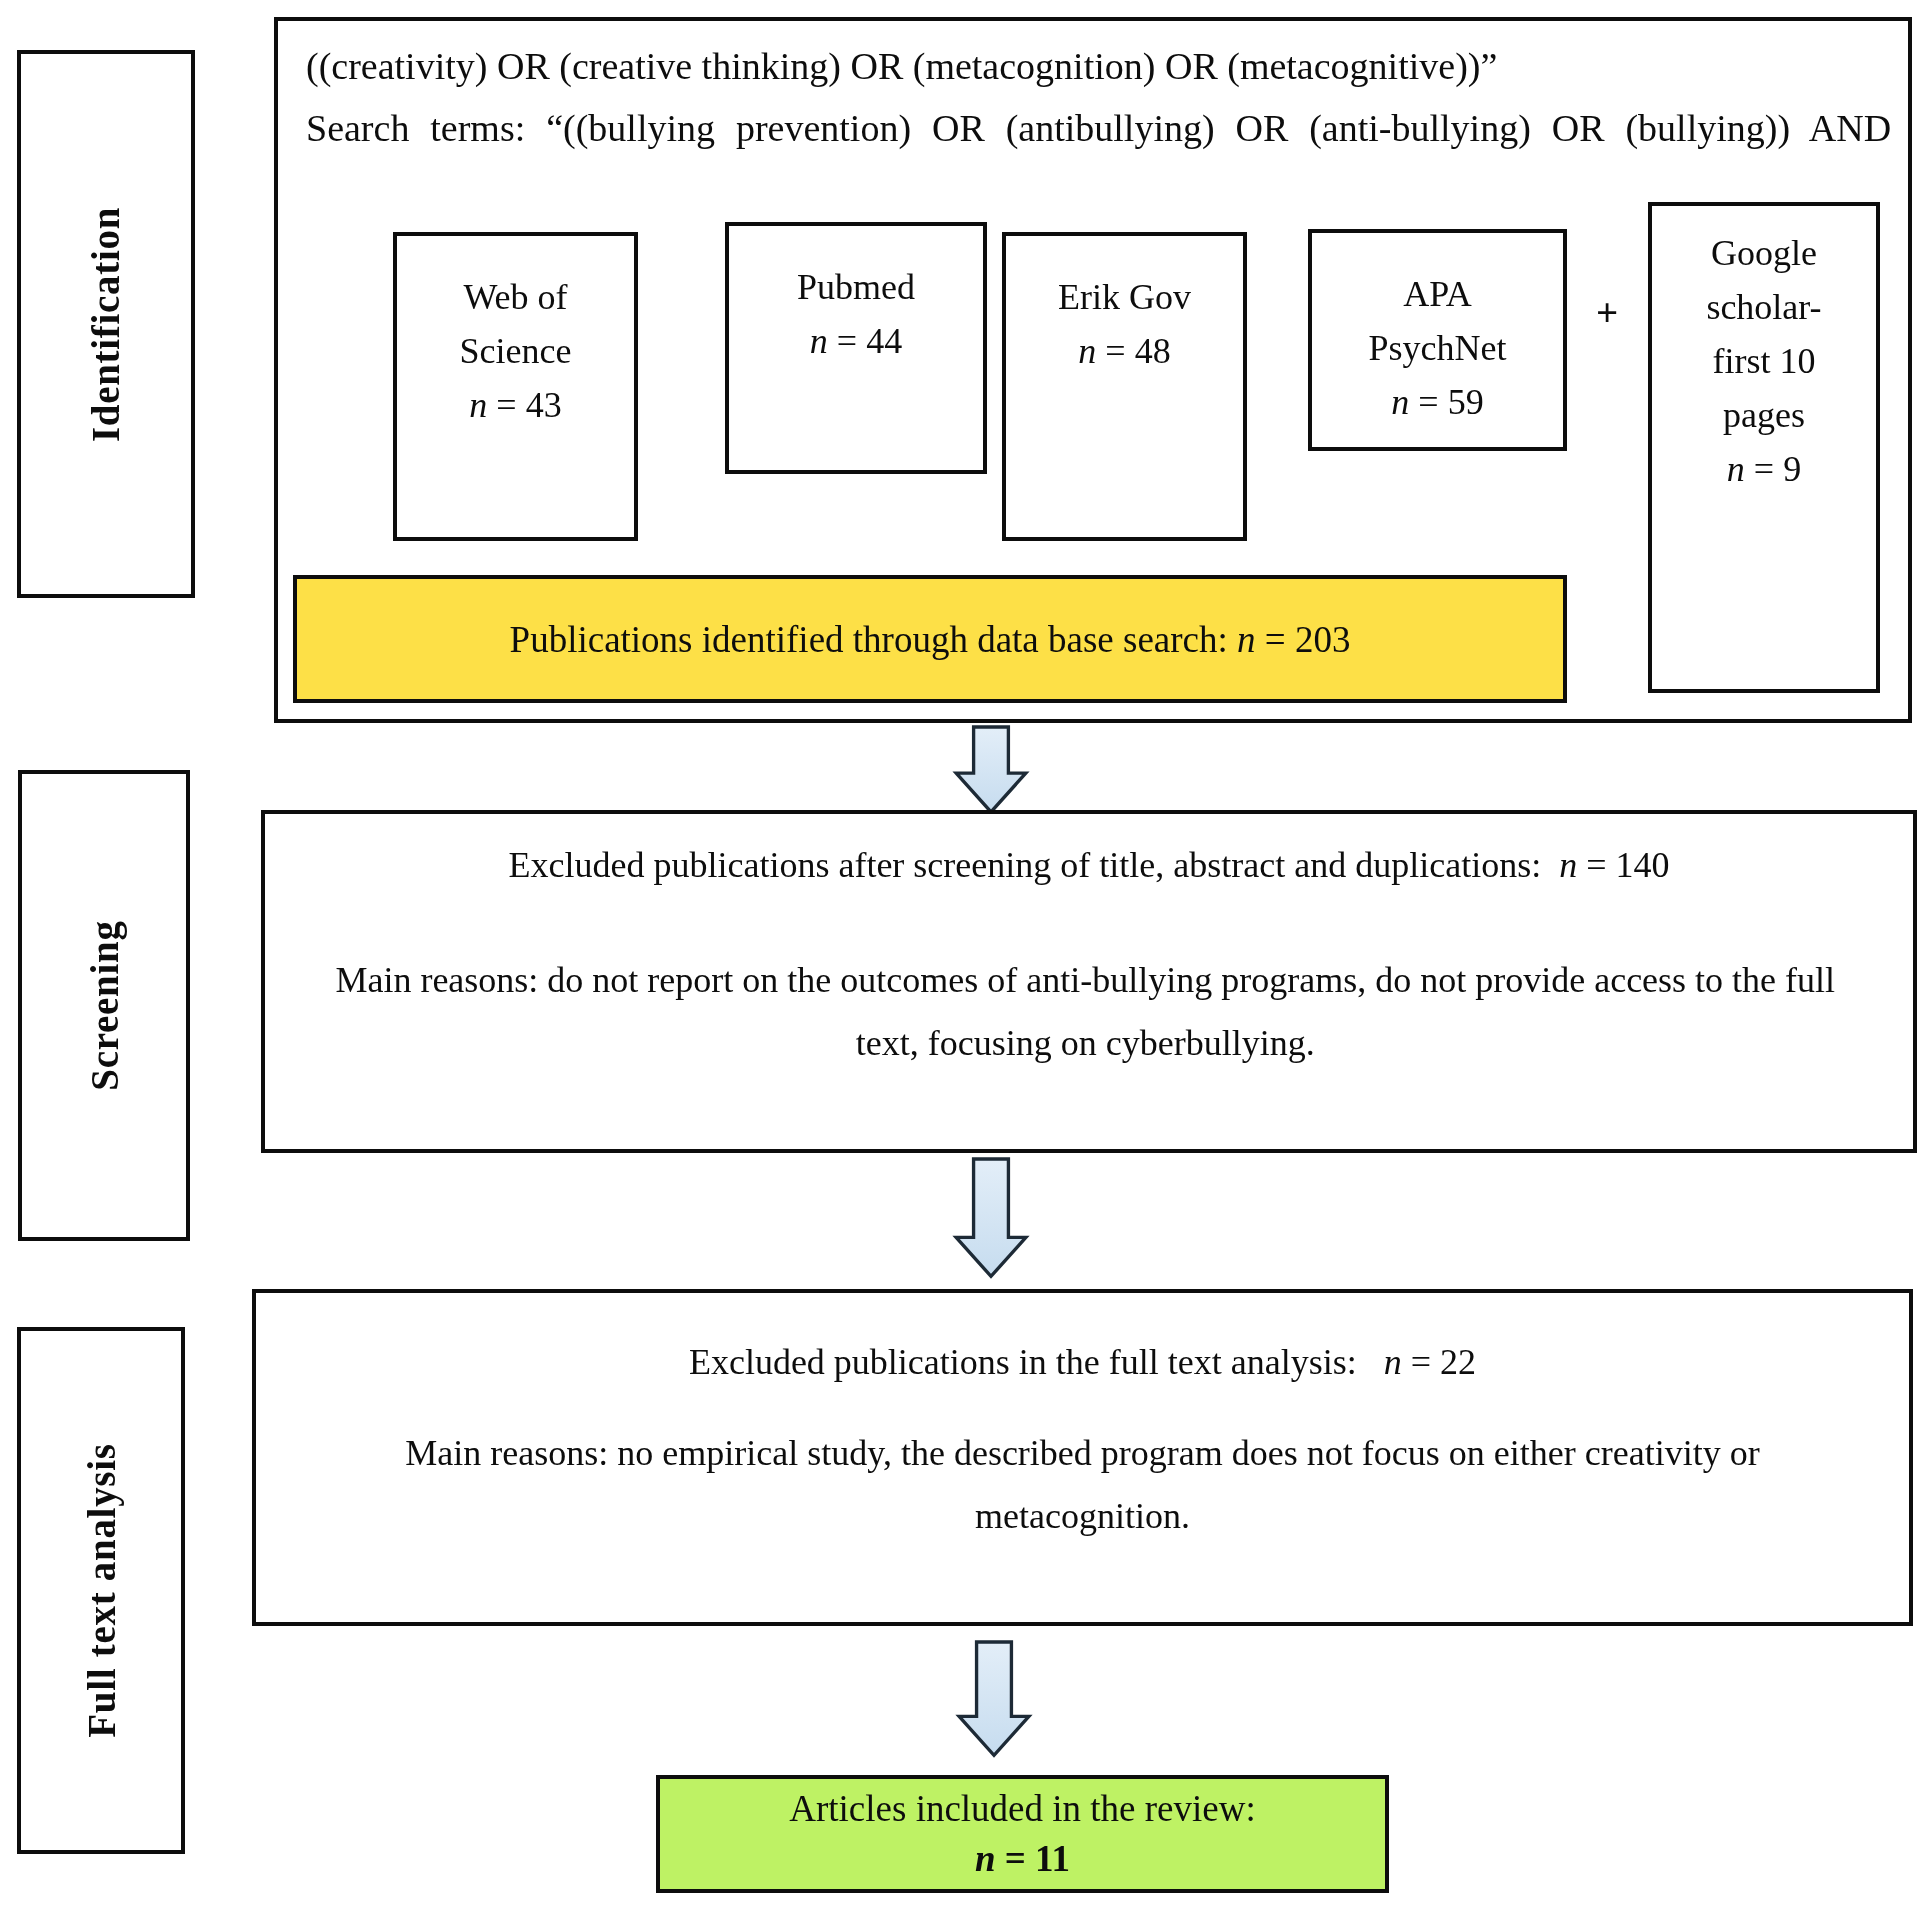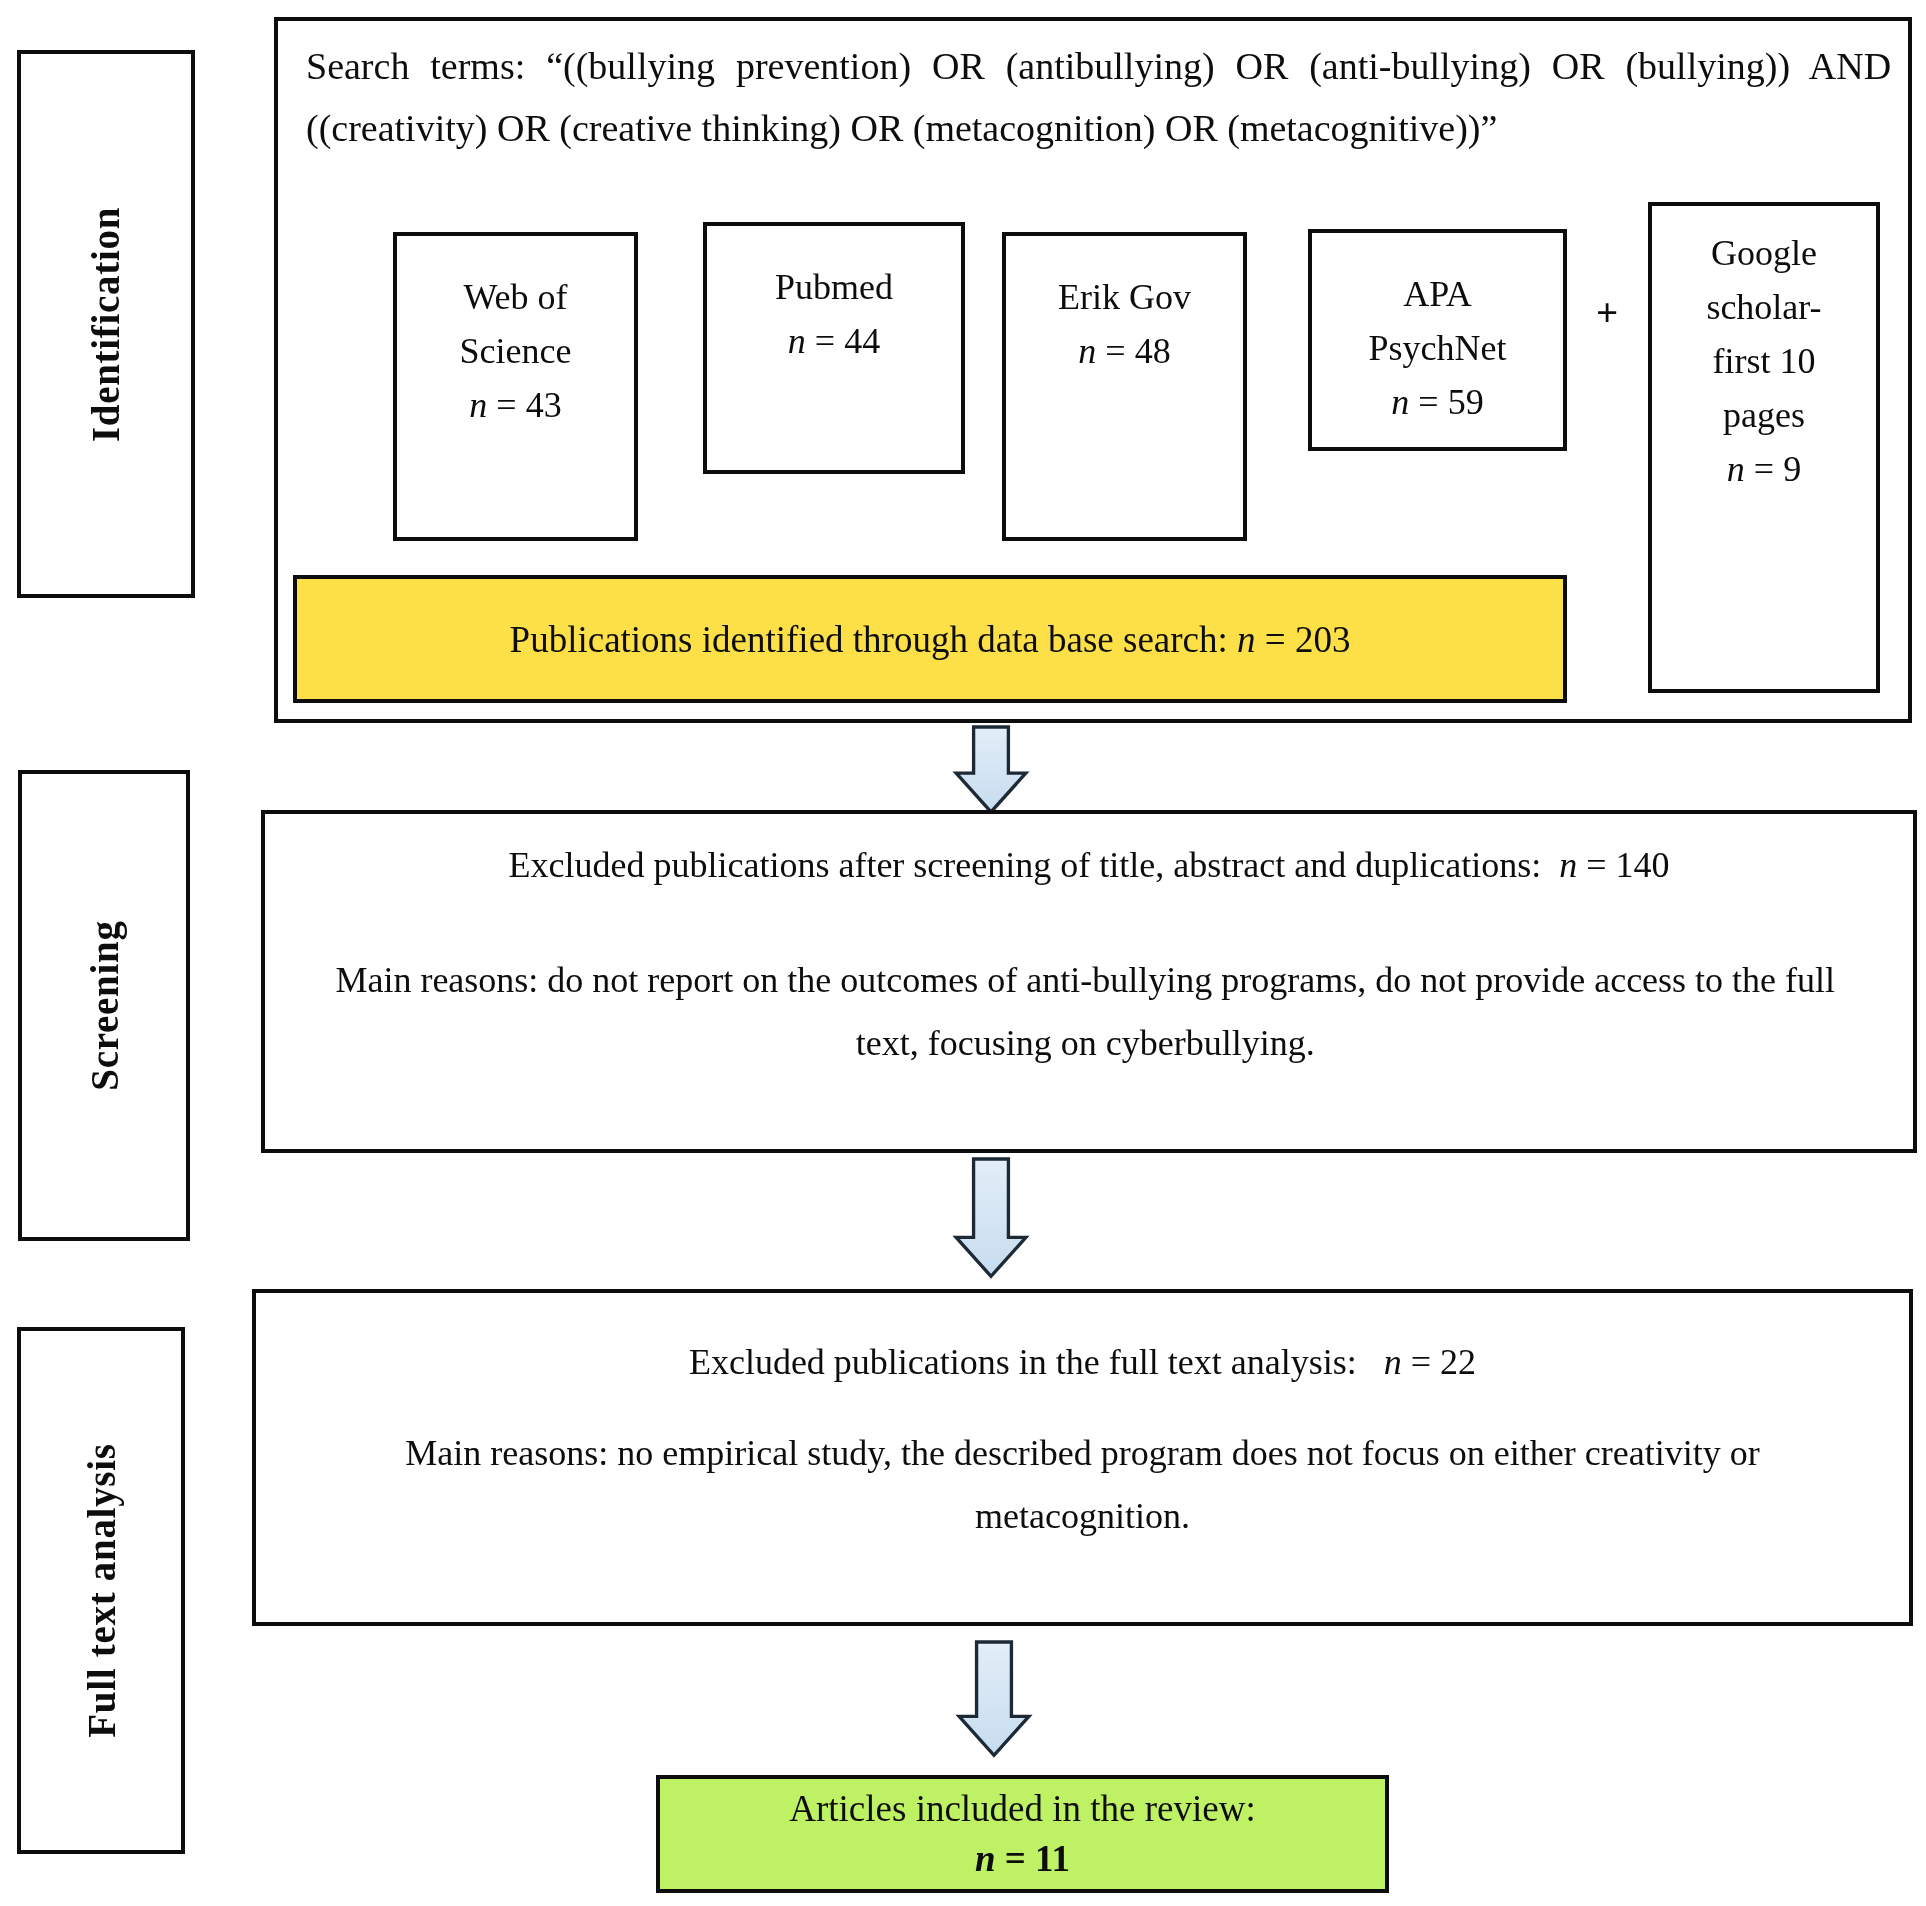--- a/index.html
+++ b/index.html
@@ -43,21 +43,21 @@
 
   
   .dbbox{
     border:4px solid #0d0d0d;background:#ffffff;
     text-align:center;
     font-size:36px;line-height:54px;
     padding-top:34px;
   }
   .db-name{white-space:pre-line;}
   #db-web{left:393px;top:232px;width:245px;height:309px;}
-  #db-pubmed{left:703px;top:222px;width:262px;height:252px;}
+  #db-pubmed{left:725px;top:222px;width:262px;height:252px;}
   #db-erik{left:1002px;top:232px;width:245px;height:309px;}
   #db-apa{left:1308px;top:229px;width:259px;height:222px;}
   #db-google{left:1648px;top:202px;width:232px;height:491px;padding-top:20px;}
   #plus{
     left:1570px;top:282px;width:74px;height:61px;
     display:flex;align-items:center;justify-content:center;
     font-size:39px;font-weight:600;
   }
 
   #identified-box{
@@ -110,22 +110,22 @@
   <div class="abs stage" id="stage-screening">
     <span class="rot">Screening</span>
   </div>
   <div class="abs stage" id="stage-fulltext">
     <span class="rot">Full text analysis</span>
   </div>
 
   <div class="abs" id="identification-panel"></div>
 
   <div class="abs" id="search-text">
+    <div id="search-line2">((creativity) OR (creative thinking) OR (metacognition) OR (metacognitive))”</div>
     <div id="search-line1">Search terms: “((bullying prevention) OR (antibullying) OR (anti-bullying) OR (bullying)) AND</div>
-    <div id="search-line2">((creativity) OR (creative thinking) OR (metacognition) OR (metacognitive))”</div>
   </div>
 
   <div class="abs dbbox" id="db-web">
     <div class="db-name">Web of
 Science</div>
     <div><i class="nvar">n</i><span class="pre-sp"> = 43</span></div>
   </div>
 
   <div class="abs dbbox" id="db-pubmed">
     <div class="db-name">Pubmed</div>

